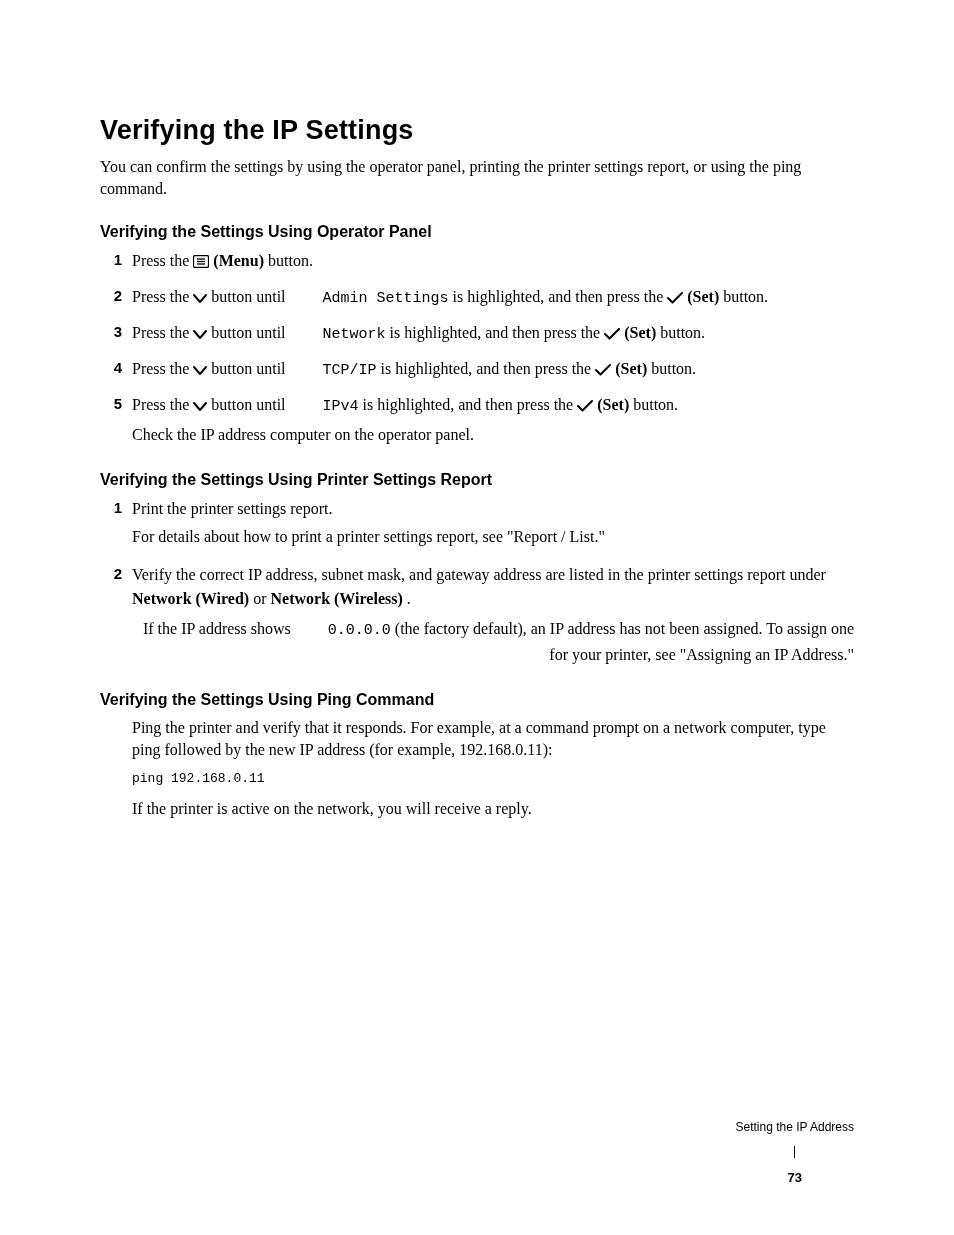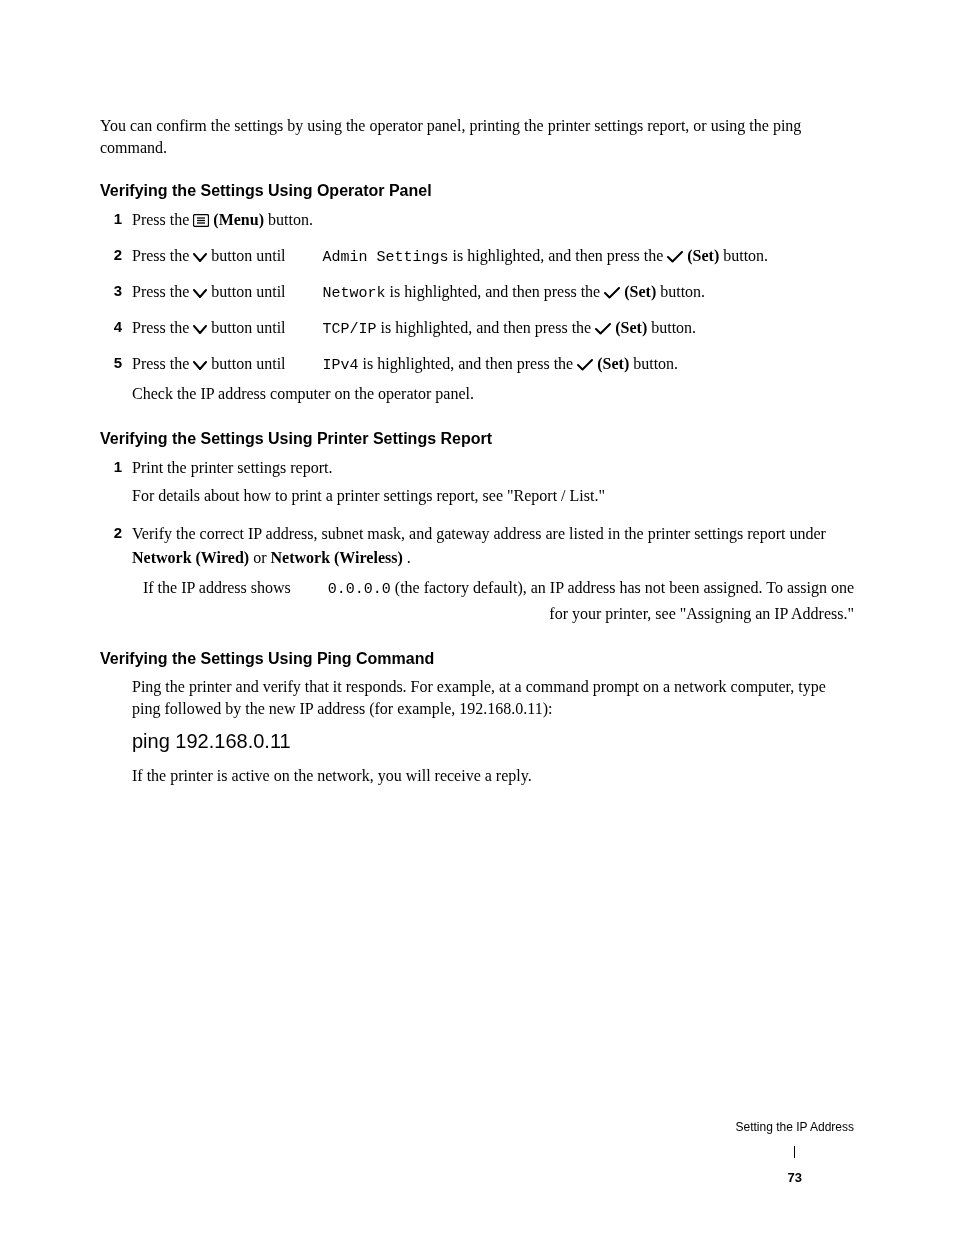--- a/index.html
+++ b/index.html
@@ -72,22 +72,22 @@
     vertical-align: -2px;
   }
   .sec3 .indent {
     padding-left: 32px;
     font-size: 16px;
     line-height: 1.4;
     margin: 0 0 6px 0;
   }
   .sec3 .code {
     padding-left: 32px;
-    font-family: Liberation Sans, sans-serif;
-    font-size: 20px;
+    font-family: Liberation Mono, monospace;
+    font-size: 13px;
     margin: 10px 0 12px 0;
   }
   .footer {
     position: absolute;
     bottom: 50px;
     right: 100px;
     font-family: Arial, Helvetica, sans-serif;
     font-size: 12px;
     display: flex;
     align-items: center;
@@ -103,20 +103,21 @@
     font-weight: 700;
     font-size: 13px;
   }
   svg { display: inline-block; }
 </style>
 </head>
 <body>
 
 <div class="page">
 
+  <h1 class="title">Verifying the IP Settings</h1>
 
   <p class="intro">You can confirm the settings by using the operator panel, printing the printer settings report, or using the ping command.</p>
 
   <h2 class="subhead">Verifying the Settings Using Operator Panel</h2>
   <ol class="steps">
     <li>
       <span class="num">1</span>
       <div class="body">
         <p>
           <span>Press the </span>

